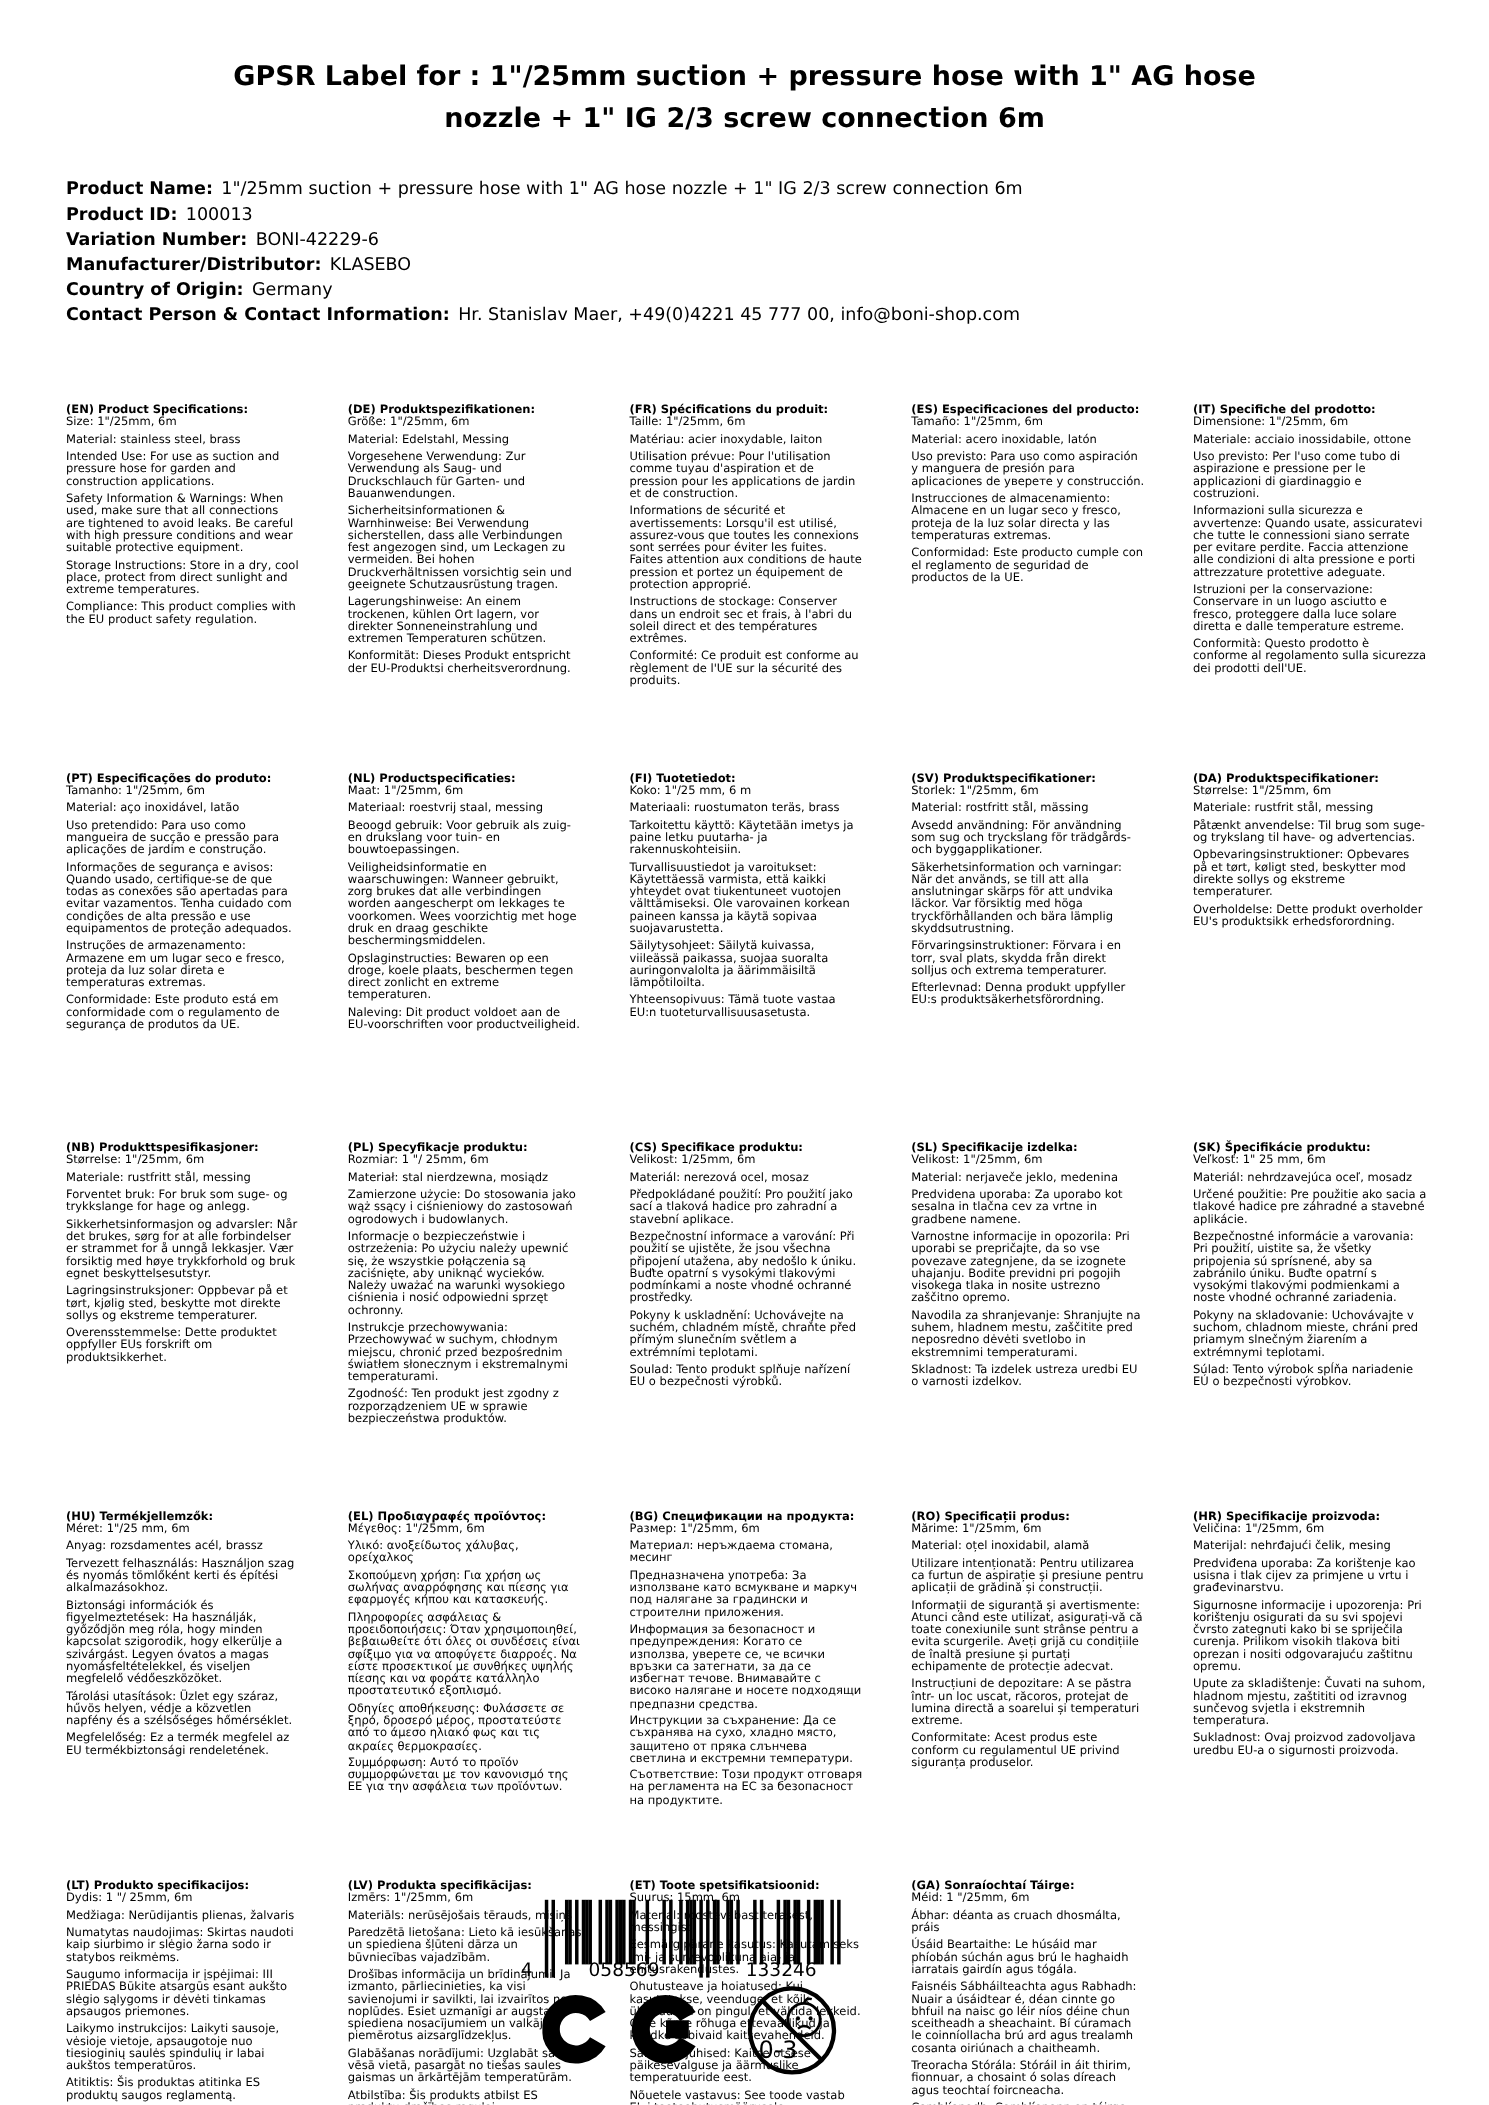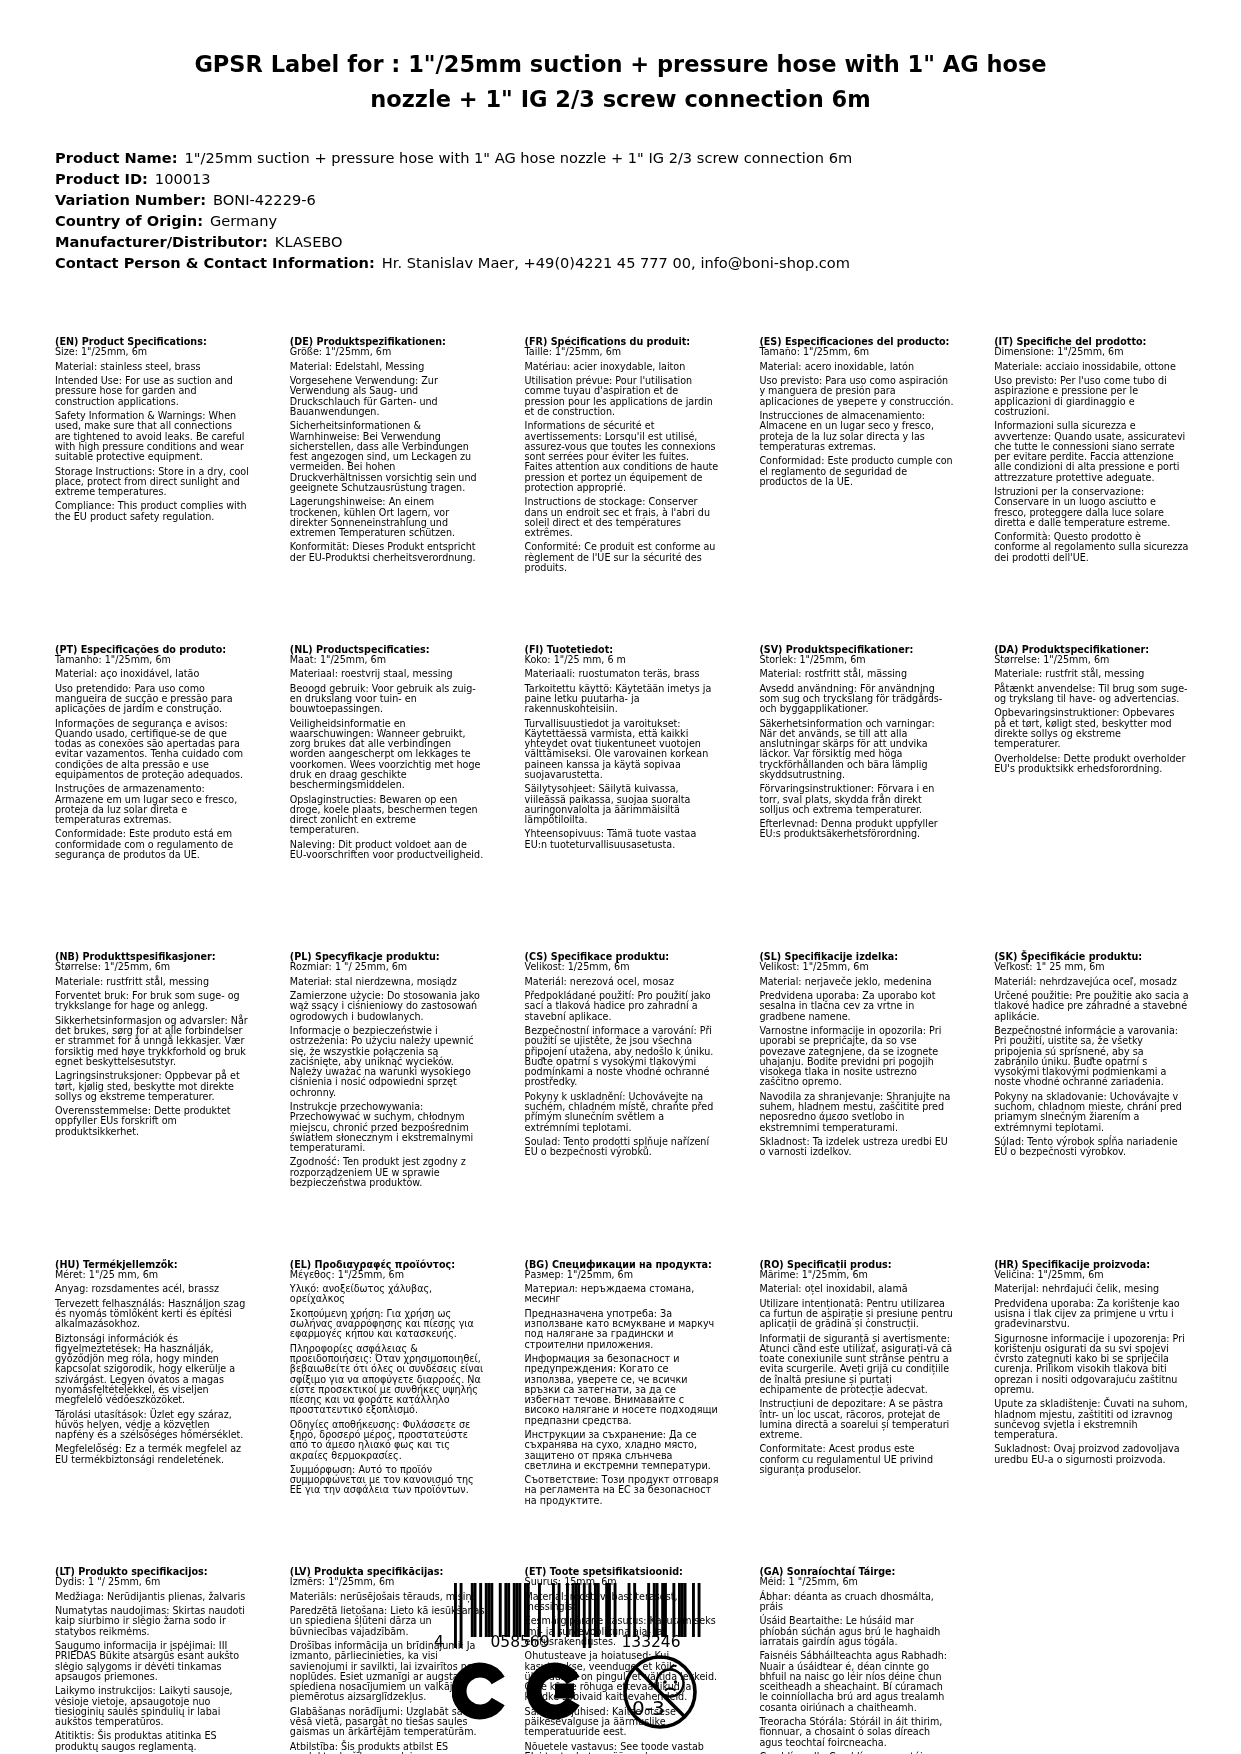--- a/index.html
+++ b/index.html
@@ -27,22 +27,22 @@
 <body>
 
 <div class="page">
 
   <h1 class="title">GPSR Label for : 1"/25mm suction + pressure hose with 1" AG hose nozzle + 1" IG 2/3 screw connection 6m</h1>
 
   <div class="info">
       <div class="info-row"><span class="info-label">Product Name:</span><span class="info-value">1"/25mm suction + pressure hose with 1" AG hose nozzle + 1" IG 2/3 screw connection 6m</span></div>
       <div class="info-row"><span class="info-label">Product ID:</span><span class="info-value">100013</span></div>
       <div class="info-row"><span class="info-label">Variation Number:</span><span class="info-value">BONI-42229-6</span></div>
+      <div class="info-row"><span class="info-label">Manufacturer/Distributor:</span><span class="info-value">KLASEBO</span></div>
       <div class="info-row"><span class="info-label">Country of Origin:</span><span class="info-value">Germany</span></div>
-      <div class="info-row"><span class="info-label">Manufacturer/Distributor:</span><span class="info-value">KLASEBO</span></div>
       <div class="info-row"><span class="info-label">Contact Person &amp; Contact Information:</span><span class="info-value">Hr. Stanislav Maer, +49(0)4221 45 777 00, info@boni-shop.com</span></div>
     </div>
 
   <div class="grid">
       <div class="lang-cell">
         <div class="lang-header">(EN) Product Specifications:</div>
         <p class="first">Size: 1"/25mm, 6m</p>
         <p>Material: stainless steel, brass</p>
         <p>Intended Use: For use as suction and pressure hose for garden and construction applications.</p>
         <p>Safety Information &amp; Warnings: When used, make sure that all connections are tightened to avoid leaks. Be careful with high pressure conditions and wear suitable protective equipment.</p>
@@ -146,29 +146,29 @@
         <p>Instrukcje przechowywania: Przechowywać w suchym, chłodnym miejscu, chronić przed bezpośrednim światłem słonecznym i ekstremalnymi temperaturami.</p>
         <p>Zgodność: Ten produkt jest zgodny z rozporządzeniem UE w sprawie bezpieczeństwa produktów.</p>
       </div>
       <div class="lang-cell">
         <div class="lang-header">(CS) Specifikace produktu:</div>
         <p class="first">Velikost: 1/25mm, 6m</p>
         <p>Materiál: nerezová ocel, mosaz</p>
         <p>Předpokládané použití: Pro použití jako sací a tlaková hadice pro zahradní a stavební aplikace.</p>
         <p>Bezpečnostní informace a varování: Při použití se ujistěte, že jsou všechna připojení utažena, aby nedošlo k úniku. Buďte opatrní s vysokými tlakovými podmínkami a noste vhodné ochranné prostředky.</p>
         <p>Pokyny k uskladnění: Uchovávejte na suchém, chladném místě, chraňte před přímým slunečním světlem a extrémními teplotami.</p>
-        <p>Soulad: Tento prodotti splňuje nařízení EU o bezpečnosti výrobků.</p>
+        <p>Soulad: Tento produkt splňuje nařízení EU o bezpečnosti výrobků.</p>
       </div>
       <div class="lang-cell">
         <div class="lang-header">(SL) Specifikacije izdelka:</div>
         <p class="first">Velikost: 1"/25mm, 6m</p>
         <p>Material: nerjaveče jeklo, medenina</p>
         <p>Predvidena uporaba: Za uporabo kot sesalna in tlačna cev za vrtne in gradbene namene.</p>
         <p>Varnostne informacije in opozorila: Pri uporabi se prepričajte, da so vse povezave zategnjene, da se izognete uhajanju. Bodite previdni pri pogojih visokega tlaka in nosite ustrezno zaščitno opremo.</p>
-        <p>Navodila za shranjevanje: Shranjujte na suhem, hladnem mestu, zaščitite pred neposredno άμεσο svetlobo in ekstremnimi temperaturami.</p>
+        <p>Navodila za shranjevanje: Shranjujte na suhem, hladnem mestu, zaščitite pred neposredno dėvėti svetlobo in ekstremnimi temperaturami.</p>
         <p>Skladnost: Ta izdelek ustreza uredbi EU o varnosti izdelkov.</p>
       </div>
       <div class="lang-cell">
         <div class="lang-header">(SK) Špecifikácie produktu:</div>
         <p class="first">Veľkosť: 1" 25 mm, 6m</p>
         <p>Materiál: nehrdzavejúca oceľ, mosadz</p>
         <p>Určené použitie: Pre použitie ako sacia a tlakové hadice pre záhradné a stavebné aplikácie.</p>
         <p>Bezpečnostné informácie a varovania: Pri použití, uistite sa, že všetky pripojenia sú sprísnené, aby sa zabránilo úniku. Buďte opatrní s vysokými tlakovými podmienkami a noste vhodné ochranné zariadenia.</p>
         <p>Pokyny na skladovanie: Uchovávajte v suchom, chladnom mieste, chráni pred priamym slnečným žiarením a extrémnymi teplotami.</p>
         <p>Súlad: Tento výrobok spĺňa nariadenie EÚ o bezpečnosti výrobkov.</p>

